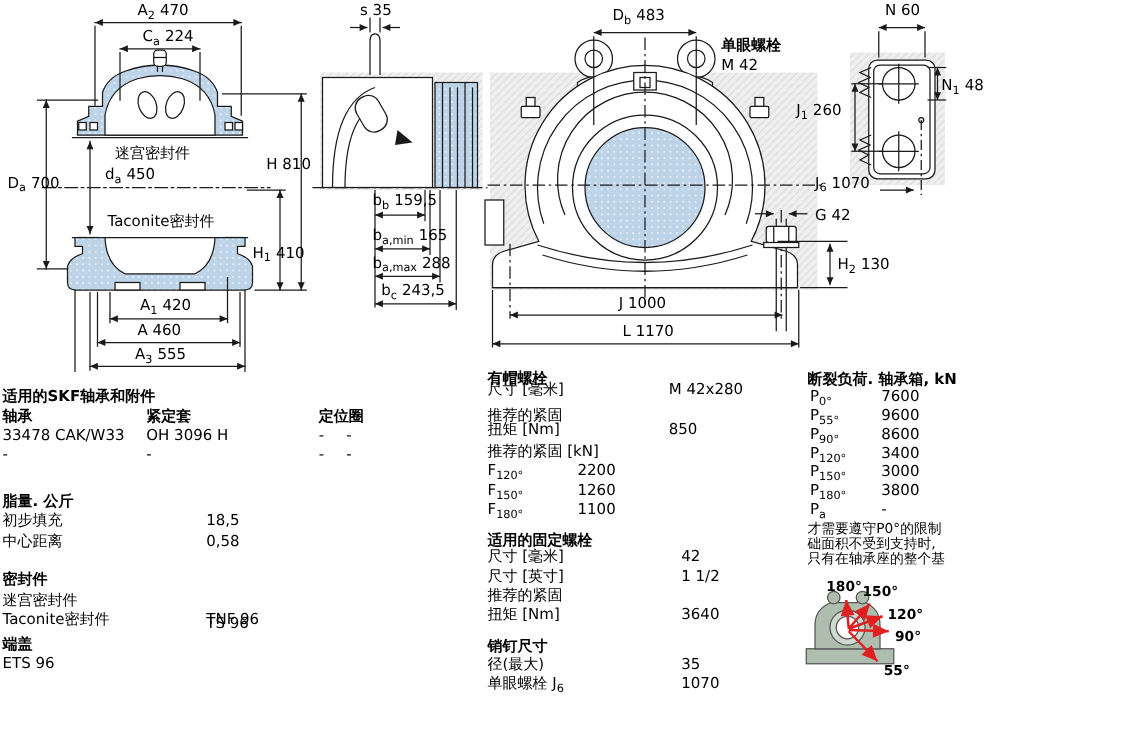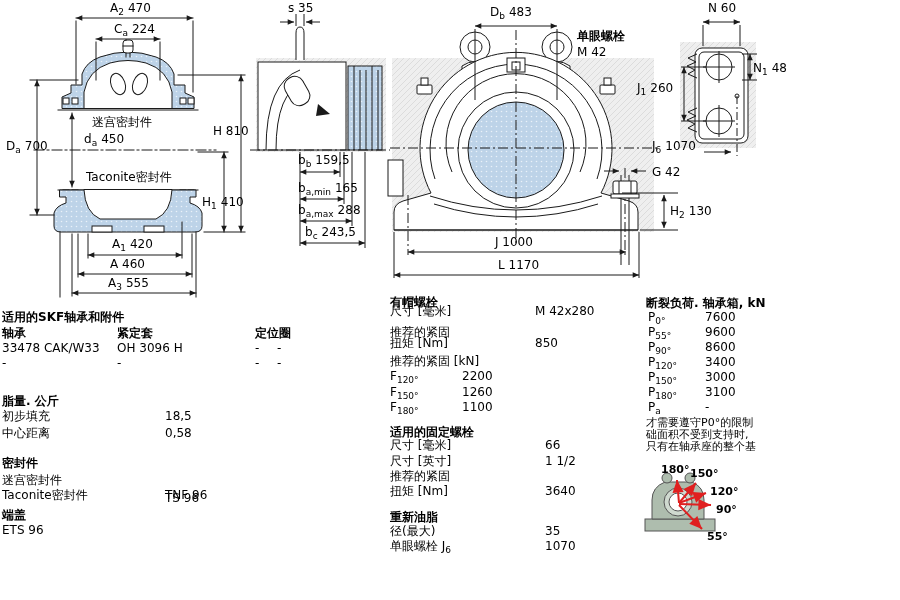--- a/index.html
+++ b/index.html
@@ -286,50 +286,50 @@
   <div class="t" style="left:462px;top:369px">2200</div>
   <div class="t" style="left:390px;top:385px"><span>F</span><sub>150°</sub></div>
   <div class="t" style="left:462px;top:385px">1260</div>
   <div class="t" style="left:390px;top:400px"><span>F</span><sub>180°</sub></div>
   <div class="t" style="left:462px;top:400px">1100</div>
 </div>
 
 <div>
   <div class="t b" style="left:390px;top:425px">适用的固定螺栓</div>
   <div class="t" style="left:390px;top:438px">尺寸 [毫米]</div>
-  <div class="t" style="left:545px;top:438px">66</div>
+  <div class="t" style="left:545px;top:438px">42</div>
   <div class="t" style="left:390px;top:454px">尺寸 [英寸]</div>
   <div class="t" style="left:545px;top:454px">1 1/2</div>
   <div class="t" style="left:390px;top:469px">推荐的紧固</div>
   <div class="t" style="left:390px;top:484px">扭矩 [Nm]</div>
   <div class="t" style="left:545px;top:484px">3640</div>
 </div>
 
 <div>
-  <div class="t b" style="left:390px;top:510px">重新油脂</div>
+  <div class="t b" style="left:390px;top:510px">销钉尺寸</div>
   <div class="t" style="left:390px;top:524px">径(最大)</div>
   <div class="t" style="left:545px;top:524px">35</div>
   <div class="t" style="left:390px;top:539px"><span>单眼螺栓 J</span><sub>6</sub></div>
   <div class="t" style="left:545px;top:539px">1070</div>
 </div>
 
 <div>
   <div class="t b" style="left:646px;top:296px">断裂负荷. 轴承箱, kN</div>
   <div class="t" style="left:648px;top:310px"><span>P</span><sub>0°</sub></div>
   <div class="t" style="left:705px;top:310px">7600</div>
   <div class="t" style="left:648px;top:325px"><span>P</span><sub>55°</sub></div>
   <div class="t" style="left:705px;top:325px">9600</div>
   <div class="t" style="left:648px;top:340px"><span>P</span><sub>90°</sub></div>
   <div class="t" style="left:705px;top:340px">8600</div>
   <div class="t" style="left:648px;top:355px"><span>P</span><sub>120°</sub></div>
   <div class="t" style="left:705px;top:355px">3400</div>
   <div class="t" style="left:648px;top:370px"><span>P</span><sub>150°</sub></div>
   <div class="t" style="left:705px;top:370px">3000</div>
   <div class="t" style="left:648px;top:385px"><span>P</span><sub>180°</sub></div>
-  <div class="t" style="left:705px;top:385px">3100</div>
+  <div class="t" style="left:705px;top:385px">3800</div>
   <div class="t" style="left:648px;top:400px"><span>P</span><sub>a</sub></div>
   <div class="t" style="left:705px;top:400px">-</div>
   <div class="t small" style="left:646px;top:416px">才需要遵守P0°的限制</div>
   <div class="t small" style="left:646px;top:428px">础面积不受到支持时,</div>
   <div class="t small" style="left:646px;top:440px">只有在轴承座的整个基</div>
 </div>
 
 <svg width="170" height="100" viewBox="640 455 170 100" style="left:640px;top:455px">
   <g>
     <rect x="645" y="519" width="70" height="12" fill="#aebdae" stroke="#555555"></rect>

